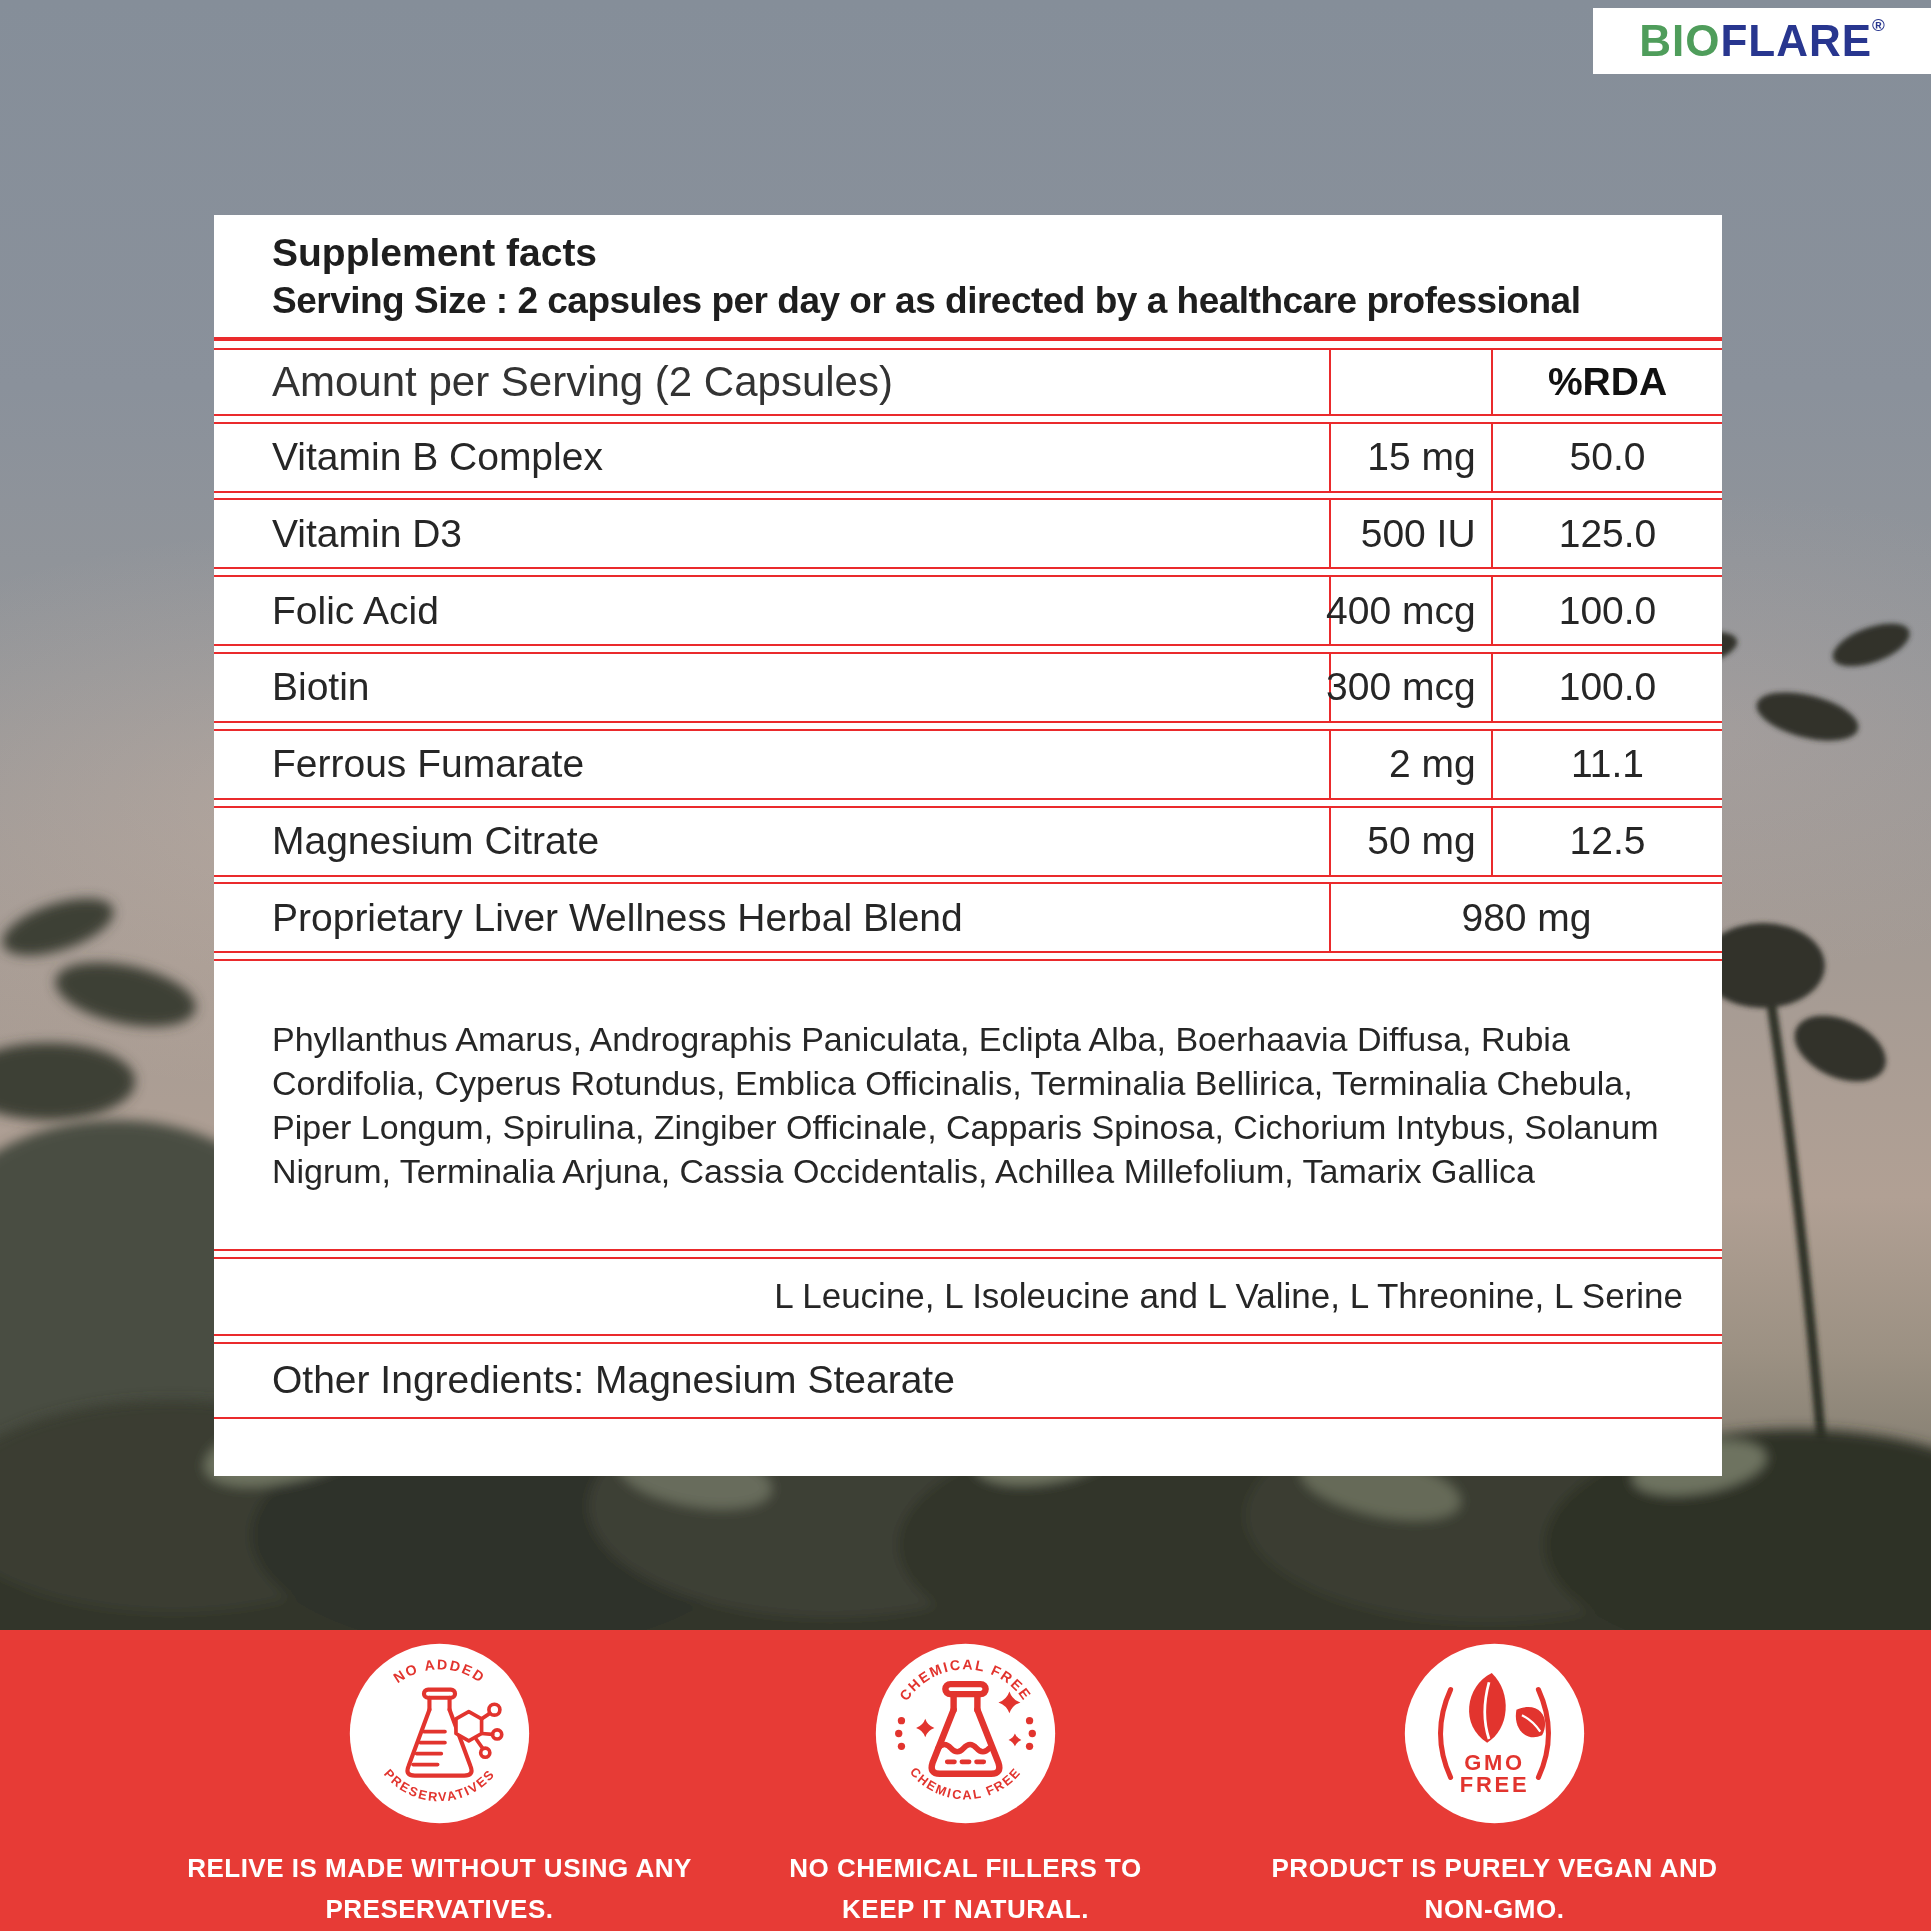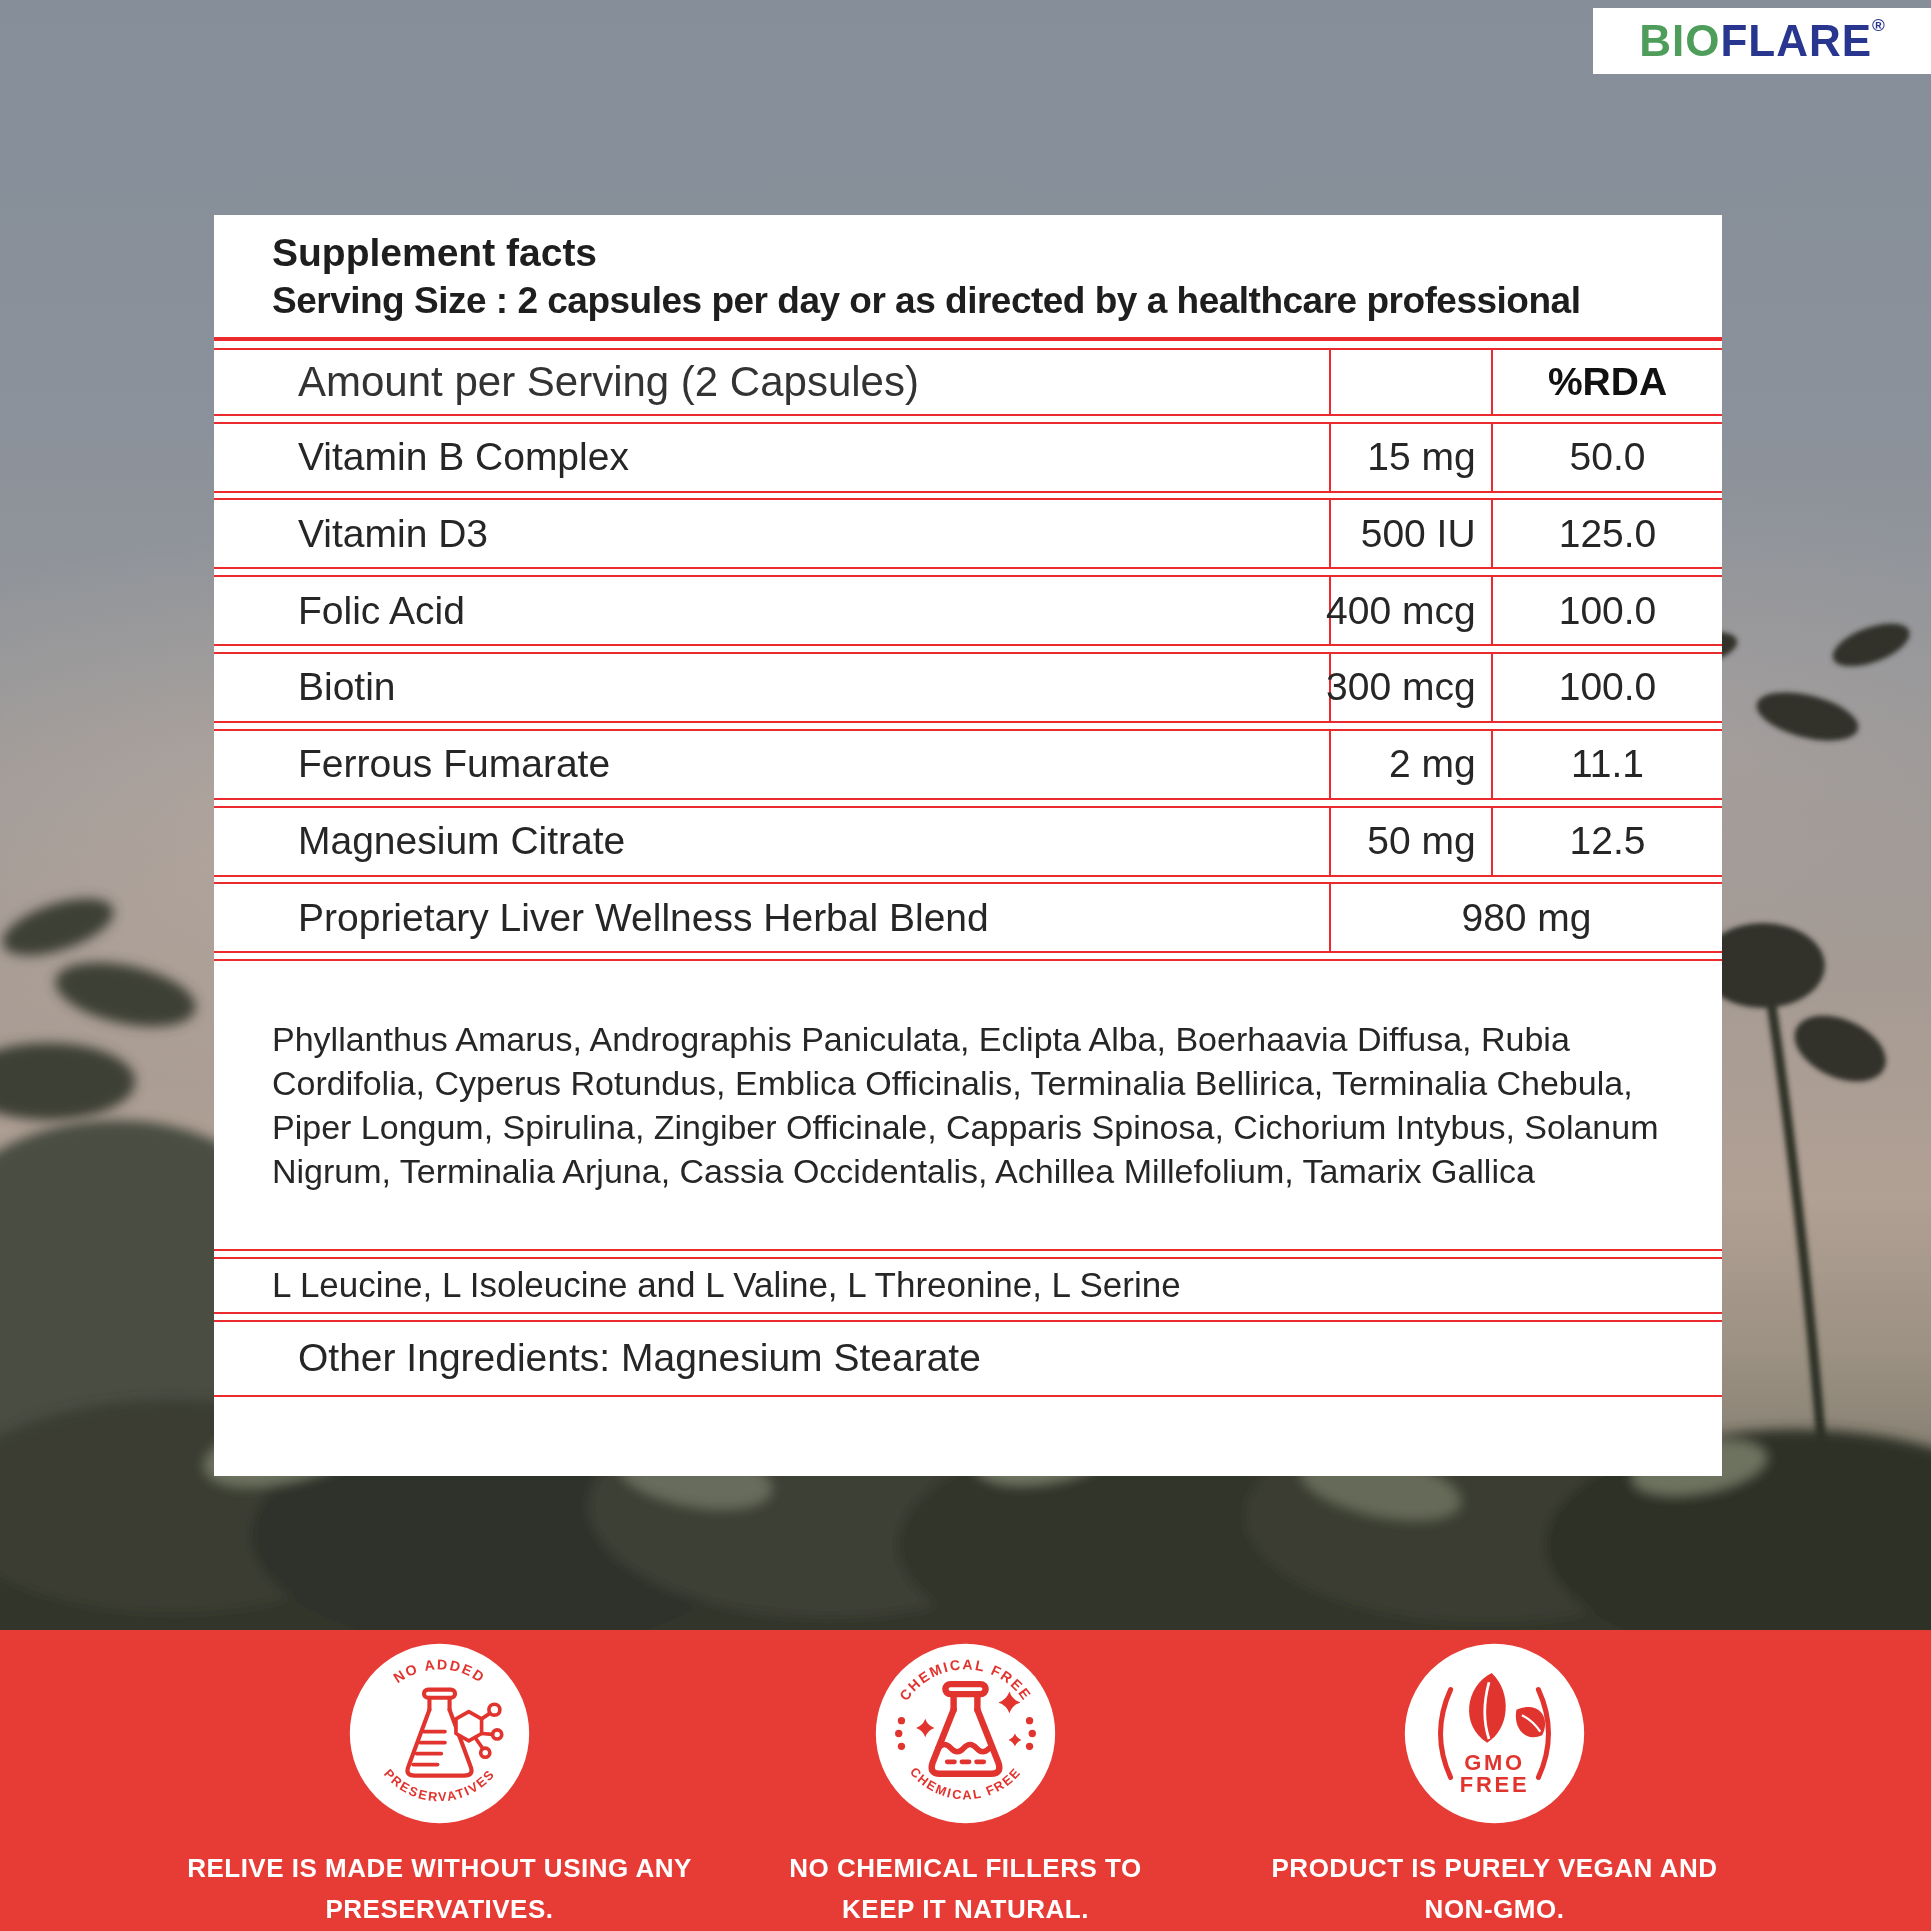--- a/index.html
+++ b/index.html
@@ -26,35 +26,35 @@
   
   .panel{position:absolute;left:214px;top:215px;width:1508px;height:1261px;background:#fff;
     box-sizing:border-box;padding-top:13.5px;}
   .panel-title{padding-left:58px;font-size:39px;font-weight:bold;color:#1e1e1e;line-height:48px;}
   .panel-serving{padding-left:58px;font-size:37px;font-weight:bold;color:#1e1e1e;line-height:48px;letter-spacing:-0.5px;}
   .top-rule{margin-top:12.6px;height:3.9px;background:#EA2A2C;margin-bottom:6.8px;}
 
   .trow{display:flex;align-items:stretch;border-top:2.9px solid #EA2A2C;border-bottom:2.9px solid #EA2A2C;
     margin-bottom:5.8px;box-sizing:border-box;}
   .cell{display:flex;align-items:center;box-sizing:border-box;}
-  .c1{width:1115px;padding-left:84px;}
+  .c1{width:1115px;padding-left:58px;}
   .c2{width:162px;border-left:2.9px solid #EA2A2C;justify-content:flex-end;padding-right:15.4px;}
   .c3{flex:1;border-left:2.9px solid #EA2A2C;justify-content:center;}
   .cmerge{flex:1;border-left:2.9px solid #EA2A2C;justify-content:center;}
   .row-header{height:68px;}
   .row-std{height:71px;}
   .row-other{height:77px;margin-bottom:0;}
   .name,.val{font-size:39px;color:#262626;white-space:nowrap;}
   .head1{font-size:42px;color:#333;}
   .head3{font-size:39px;font-weight:bold;color:#111;}
 
   .desc-block{border-top:2.9px solid #EA2A2C;border-bottom:2.9px solid #EA2A2C;margin-bottom:5.8px;
     box-sizing:border-box;height:292px;display:flex;align-items:center;}
   .desc-text{padding-left:58px;padding-right:39px;font-size:34px;line-height:44px;color:#262626;max-width:1419px;}
-  .desc-small{height:57px;}
+  .desc-small{height:79px;justify-content:flex-end;}
   .desc-small .desc-text{font-size:35px;white-space:nowrap;}
 
   
   .band{position:absolute;left:0;top:1630px;width:1931px;height:301px;background:#E73B36;}
   .badge-col{position:absolute;top:11.6px;width:541px;display:flex;flex-direction:column;align-items:center;}
   .bc1{left:169px;}  .bc2{left:695px;}  .bc3{left:1224px;}
   .badge-svg{width:183px;height:183px;display:block;}
   .cap{margin-top:23px;color:#fff;font-weight:bold;font-size:26px;line-height:41px;text-align:center;letter-spacing:0.5px;}
   .cap1{max-width:541px;}  .cap2{max-width:406px;}  .cap3{max-width:454px;}
 

